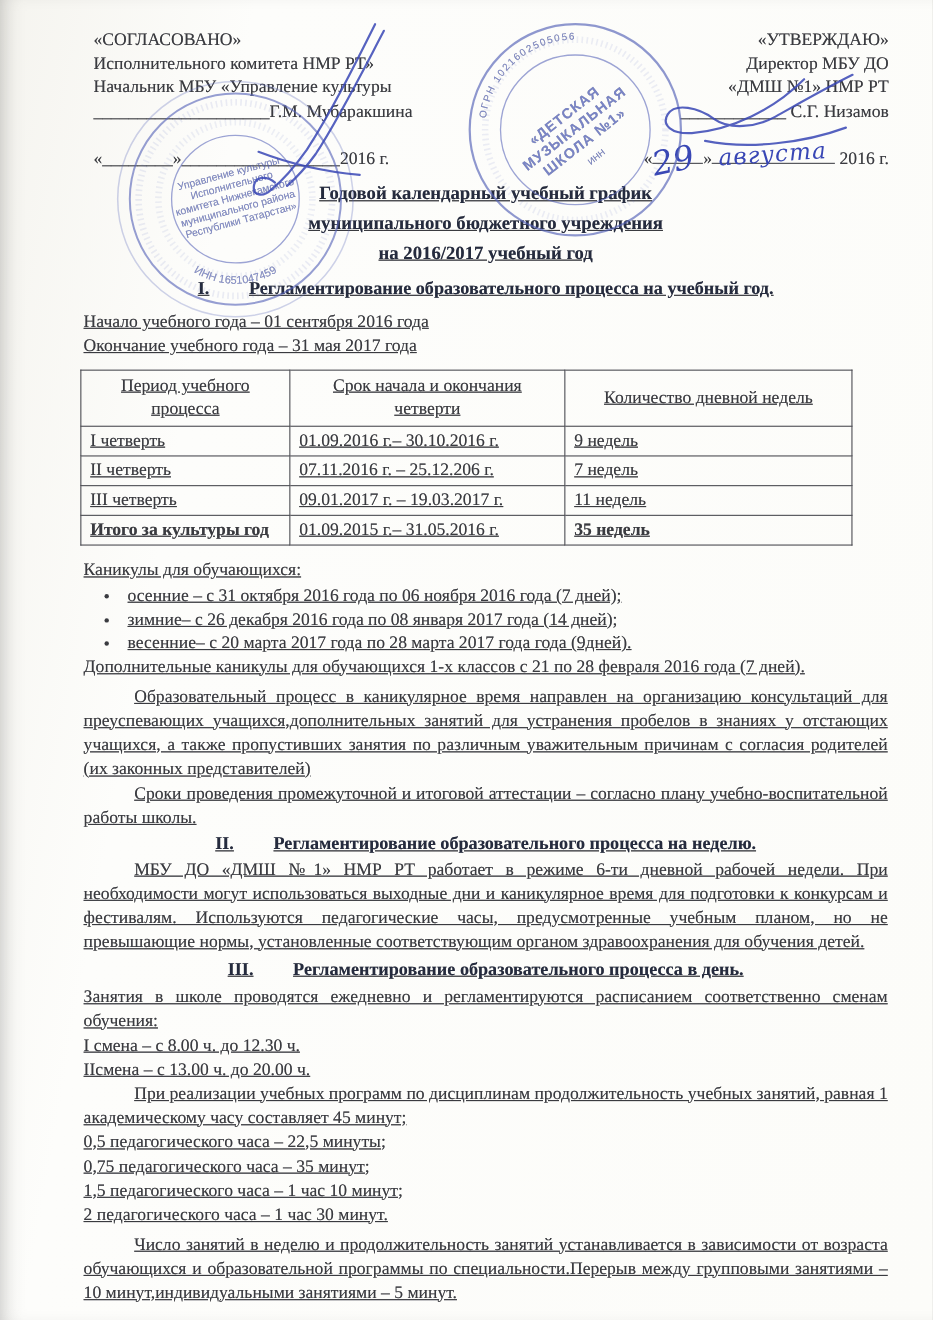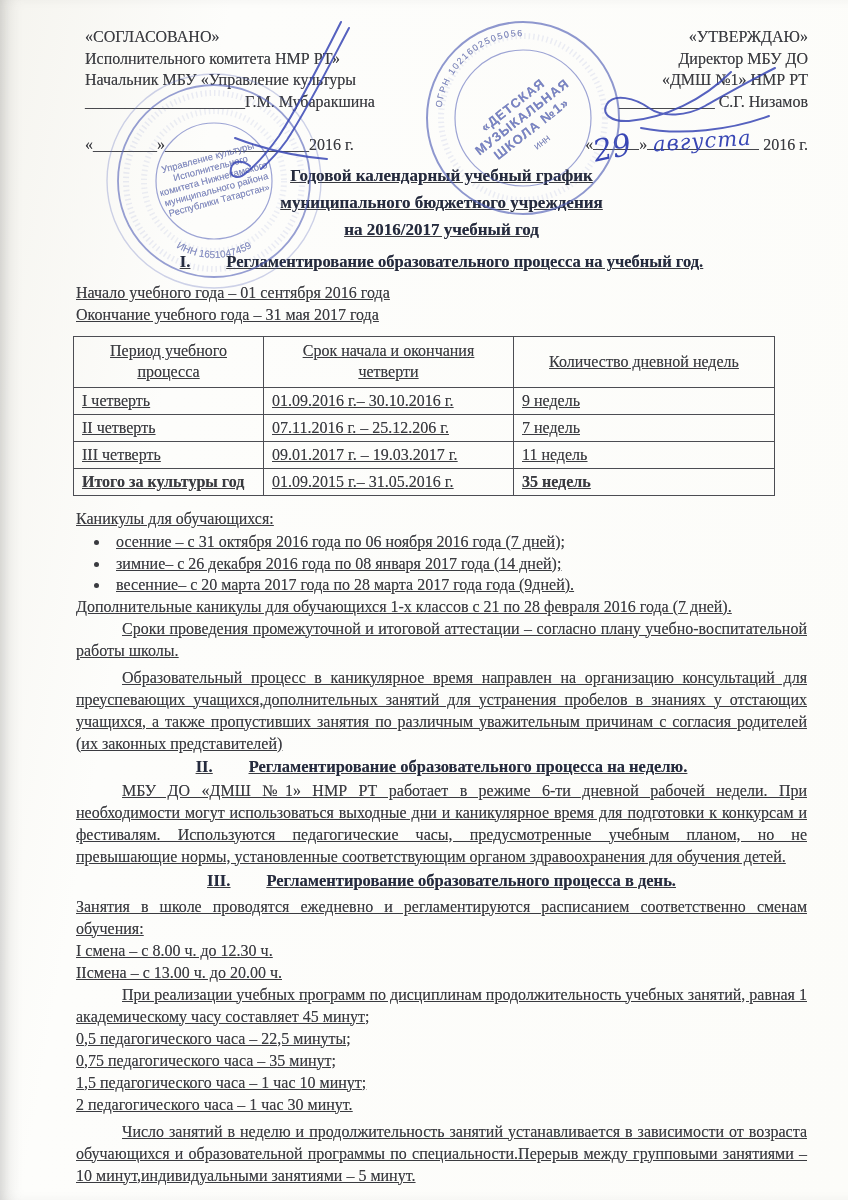--- a/index.html
+++ b/index.html
@@ -195,22 +195,22 @@
     </table>
 
     <p class="line">Каникулы для обучающихся:</p>
     <ul class="vac">
       <li>осенние  – с 31 октября 2016 года по 06 ноября 2016 года (7 дней);</li>
       <li>зимние– с 26 декабря 2016 года по  08 января 2017 года (14 дней);</li>
       <li>весенние–  с 20 марта 2017 года по 28 марта  2017 года года (9дней).</li>
     </ul>
     <p class="line">Дополнительные каникулы для обучающихся 1-х классов с 21 по 28 февраля 2016 года (7 дней).</p>
 
+    <p class="para ind gap-s">Образовательный процесс в каникулярное время направлен на организацию консультаций для преуспевающих учащихся,дополнительных занятий для устранения пробелов в знаниях у отстающих учащихся, а также пропустивших занятия по различным уважительным причинам с согласия родителей (их законных представителей)</p>
     <p class="para ind">Сроки проведения промежуточной и итоговой аттестации – согласно плану учебно-воспитательной работы школы.</p>
-    <p class="para ind gap-s">Образовательный процесс в каникулярное время направлен на организацию консультаций для преуспевающих учащихся,дополнительных занятий для устранения пробелов в знаниях у отстающих учащихся, а также пропустивших занятия по различным уважительным причинам с согласия родителей (их законных представителей)</p>
 
     <div class="sec-h" style="margin:1px 0 2px;">
       <span>II.</span>
       <span>Регламентирование образовательного процесса на неделю.</span>
     </div>
     <p class="para ind">МБУ ДО «ДМШ №1» НМР РТ работает в режиме 6-ти дневной рабочей недели. При необходимости могут использоваться выходные дни и каникулярное время для подготовки к конкурсам и фестивалям. Используются педагогические часы, предусмотренные учебным планом, но не превышающие нормы, установленные соответствующим органом здравоохранения для обучения детей.</p>
 
     <div class="sec-h" style="margin:2px 0 4px;">
       <span>III.</span>
       <span>Регламентирование образовательного процесса в день.</span>

